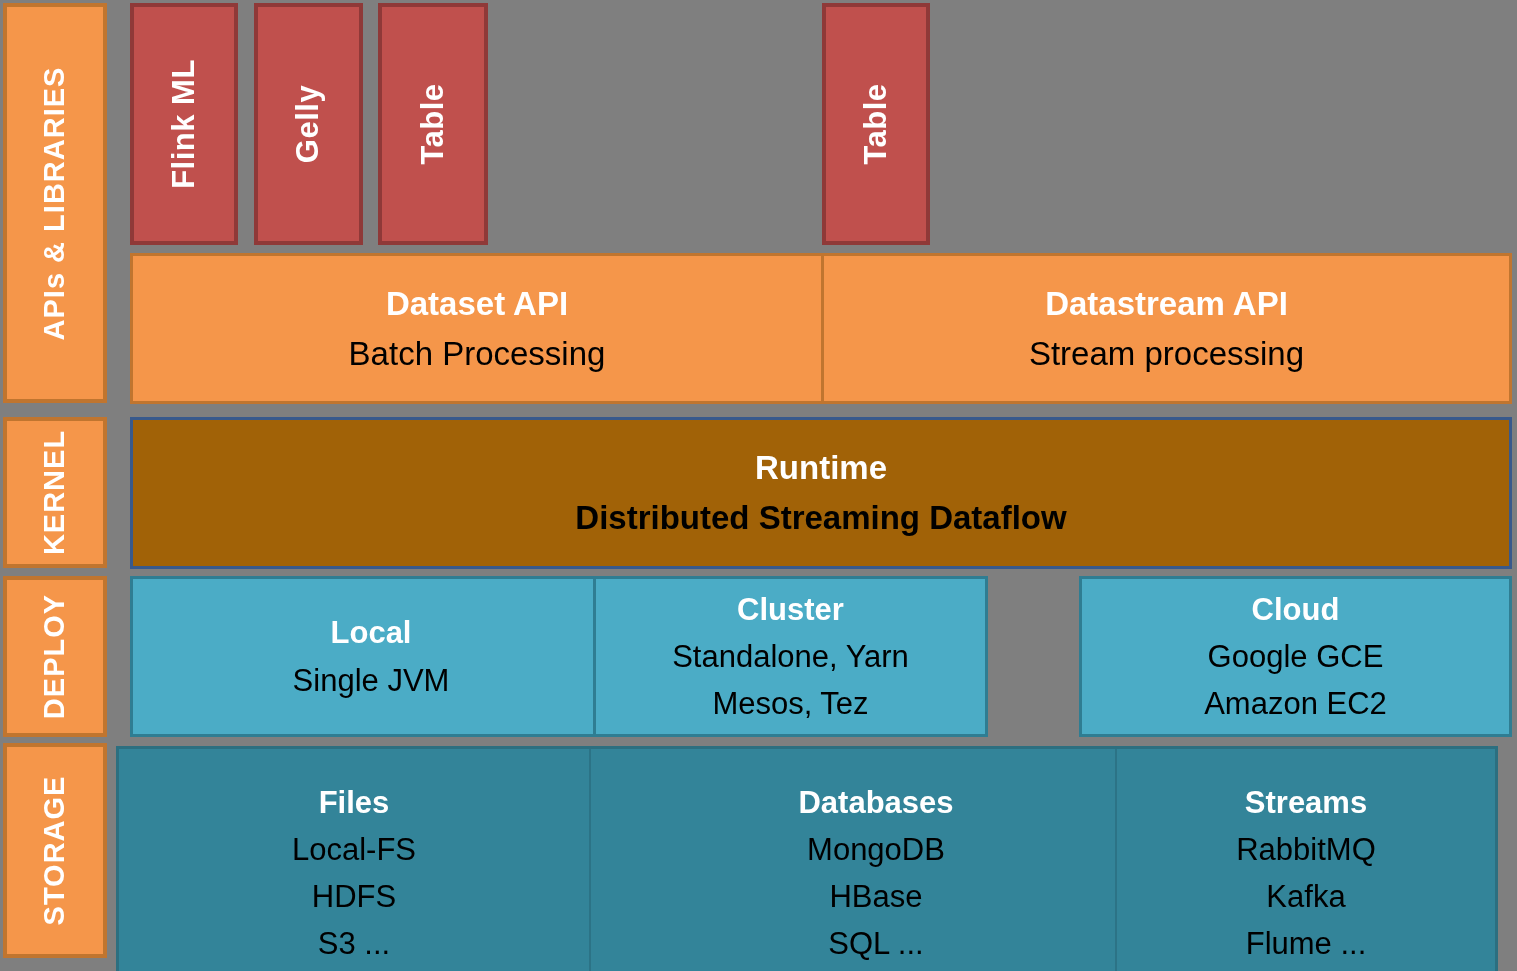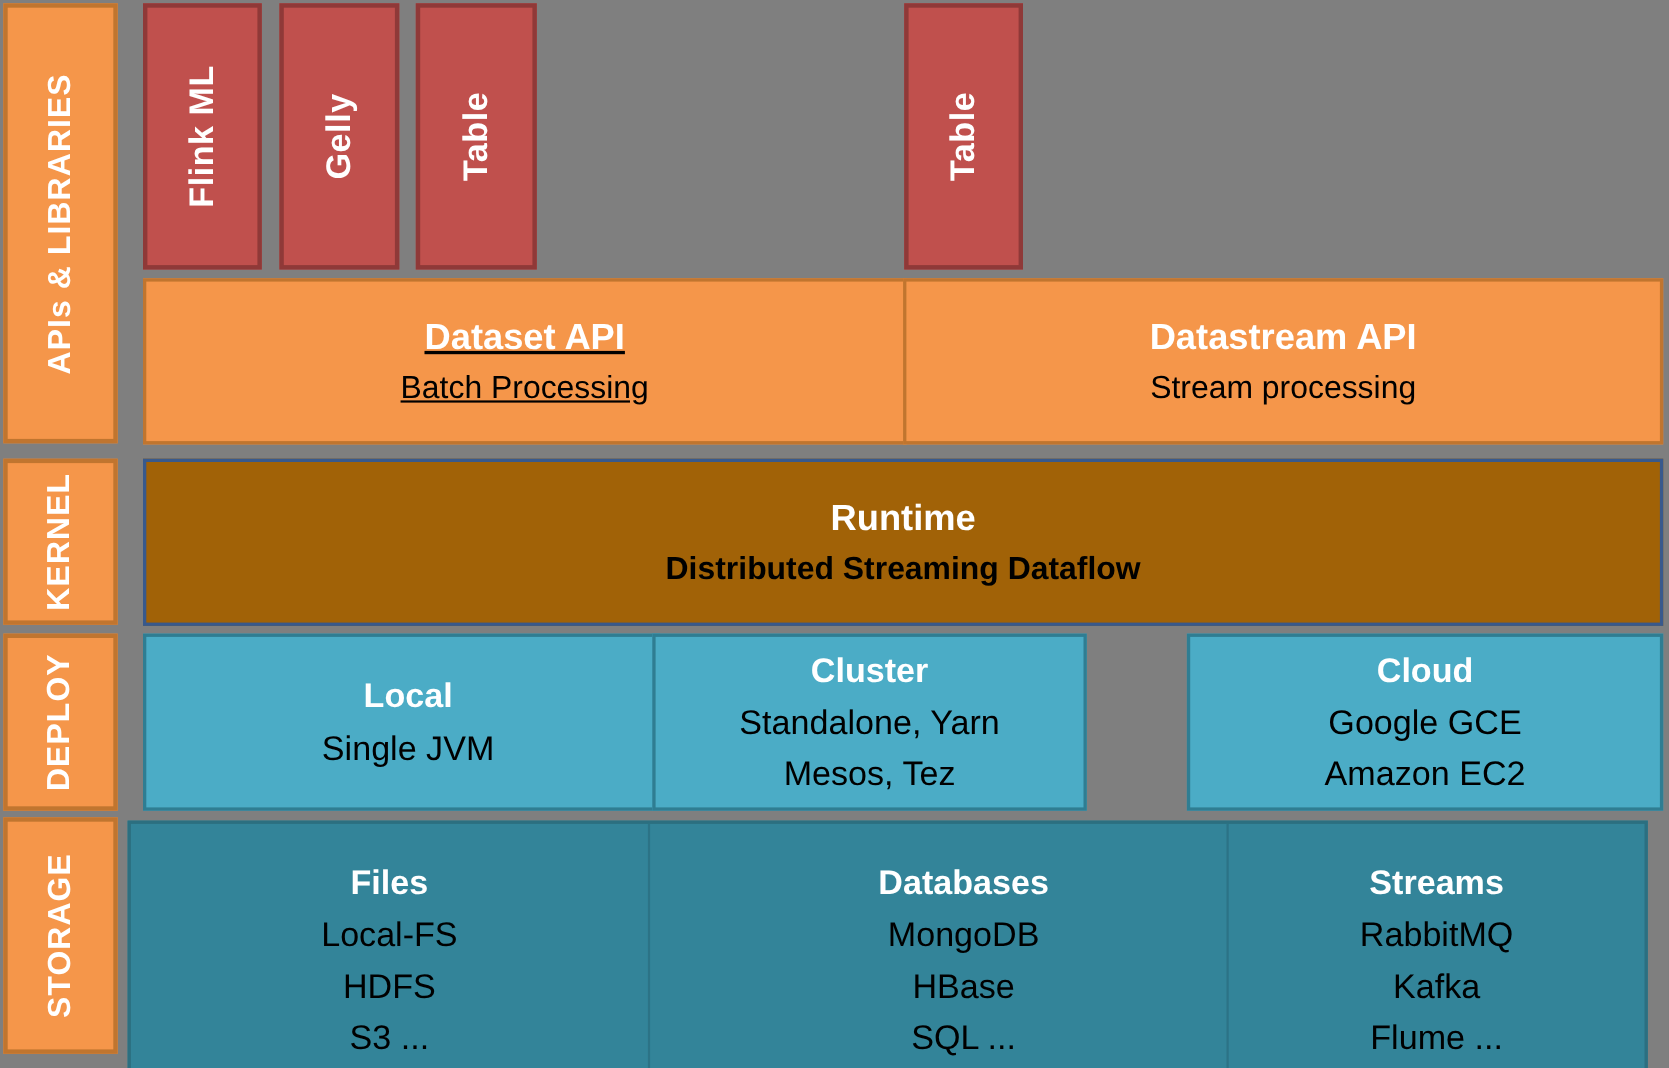--- a/index.html
+++ b/index.html
@@ -27,21 +27,21 @@
   }
   .lib-box .vtext { font-size:31px; letter-spacing:0.5px; }
 
   
   .api-box {
     background:#F5964A; border:3px solid #C0752F;
     display:flex; flex-direction:column; align-items:center; justify-content:center;
     gap:10px;
   }
   .title { color:#FFFFFF; font-weight:bold; font-size:33px; line-height:1.2; }
-  .subtitle { color:#000000; font-size:29px; line-height:1.2; }
+  .subtitle { color:#000000; font-size:33px; line-height:1.2; }
 
   
   .kernel-box {
     background:#a16207; border:3px solid #38598C;
     display:flex; flex-direction:column; align-items:center; justify-content:center;
     gap:10px;
   }
   .kernel-box .subtitle { font-weight:bold; }
 
   
@@ -86,21 +86,21 @@
   <div class="abs lib-box" style="left:254px; top:3px; width:109px; height:242px;">
     <span class="vtext">Gelly</span>
   </div>
   <div class="abs lib-box" style="left:378px; top:3px; width:110px; height:242px;">
     <span class="vtext">Table</span>
   </div>
   <div class="abs lib-box" style="left:822px; top:3px; width:108px; height:242px;">
     <span class="vtext">Table</span>
   </div>
 
-  <div class="abs api-box" style="left:130px; top:253px; width:694px; height:151px;text-decoration:underline;">
+  <div class="abs api-box" style="left:130px; top:253px; width:694px; height:151px;">
     <span class="title">Dataset API</span>
     <span class="subtitle">Batch Processing</span>
   </div>
   <div class="abs api-box" style="left:821px; top:253px; width:691px; height:151px;">
     <span class="title">Datastream API</span>
     <span class="subtitle">Stream processing</span>
   </div>
 
   <div class="abs kernel-box" style="left:130px; top:417px; width:1382px; height:152px;">
     <span class="title">Runtime</span>

